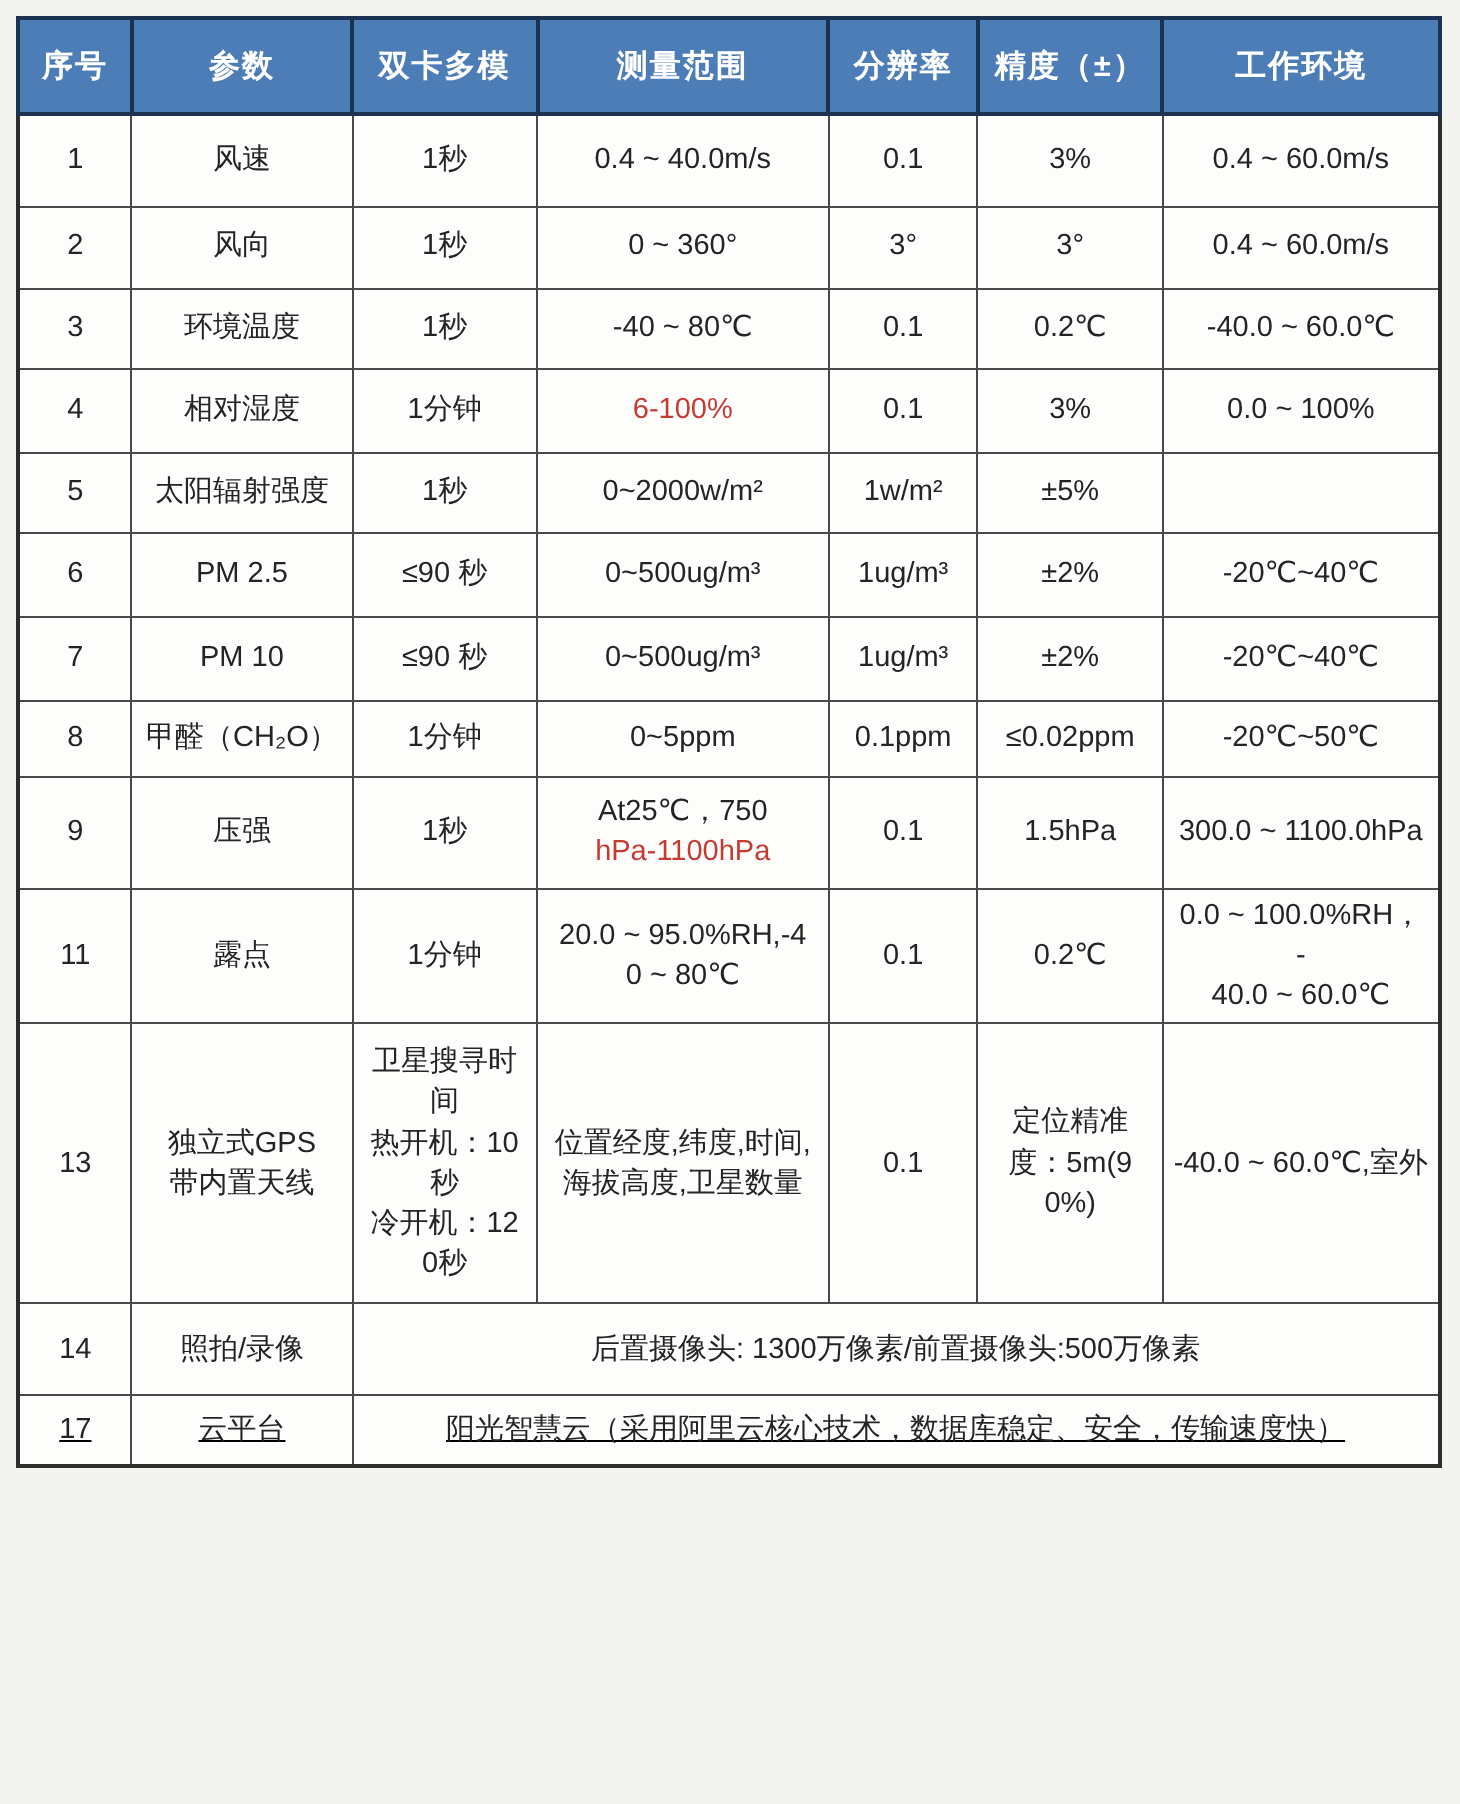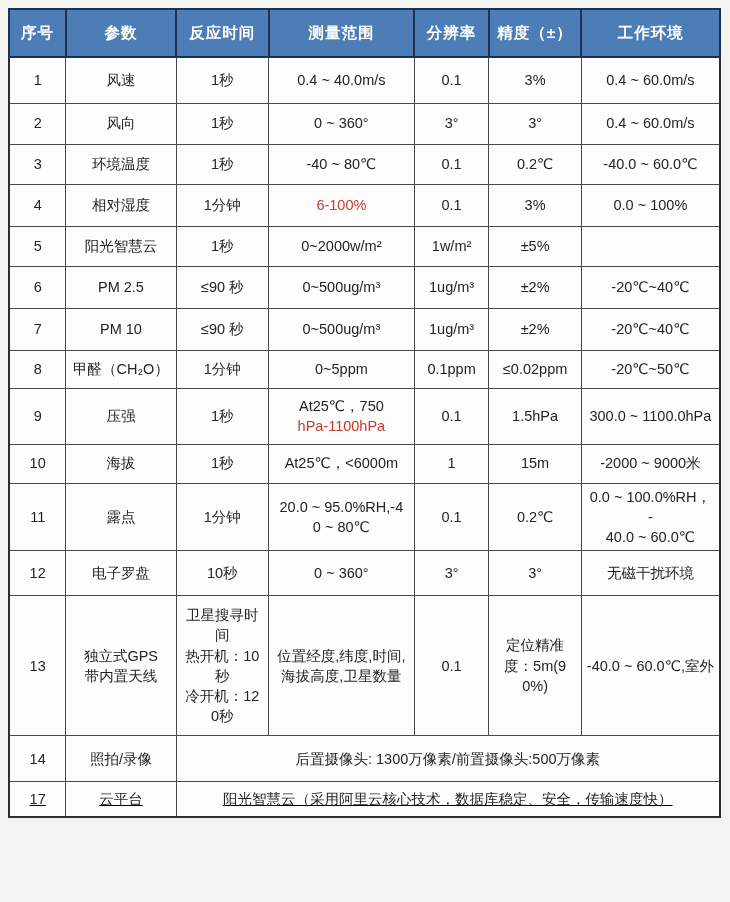--- a/index.html
+++ b/index.html
@@ -59,21 +59,21 @@
       <col style="width:13%">
       <col style="width:20.5%">
       <col style="width:10.5%">
       <col style="width:13%">
       <col style="width:19.5%">
     </colgroup>
     <thead>
       <tr style="height:48px">
         <th>序号</th>
         <th>参数</th>
-        <th>反应时间</th>
+        <th>双卡多模</th>
         <th>测量范围</th>
         <th>分辨率</th>
         <th>精度（±）</th>
         <th>工作环境</th>
       </tr>
     </thead>
     <tbody>
         <tr style="height: 46px;">
           <td>1</td>
           <td>风速</td>
@@ -105,21 +105,21 @@
           <td>4</td>
           <td>相对湿度</td>
           <td>1分钟</td>
           <td><span class="cell-line red-text">6-100%</span></td>
           <td>0.1</td>
           <td>3%</td>
           <td>0.0 ~ 100%</td>
         </tr>
         <tr style="height: 40px;">
           <td>5</td>
-          <td>阳光智慧云</td>
+          <td>太阳辐射强度</td>
           <td>1秒</td>
           <td><span class="cell-line">0~2000w/m²</span></td>
           <td>1w/m²</td>
           <td>±5%</td>
           <td></td>
         </tr>
         <tr style="height: 42px;">
           <td>6</td>
           <td>PM 2.5</td>
           <td>≤90 秒</td>
@@ -148,48 +148,30 @@
         </tr>
         <tr style="height: 56px;">
           <td>9</td>
           <td>压强</td>
           <td>1秒</td>
           <td><span class="cell-line">At25℃，750</span><span class="cell-line red-text">hPa-1100hPa</span></td>
           <td>0.1</td>
           <td>1.5hPa</td>
           <td>300.0 ~ 1100.0hPa</td>
         </tr>
-        <tr style="height: 39px;">
-          <td>10</td>
-          <td>海拔</td>
-          <td>1秒</td>
-          <td><span class="cell-line">At25℃，&lt;6000m</span></td>
-          <td>1</td>
-          <td>15m</td>
-          <td>-2000 ~ 9000米</td>
-        </tr>
         <tr style="height: 56px;">
           <td>11</td>
           <td>露点</td>
           <td>1分钟</td>
           <td><span class="cell-line">20.0 ~ 95.0%RH,-4
 0 ~ 80℃</span></td>
           <td>0.1</td>
           <td>0.2℃</td>
           <td>0.0 ~ 100.0%RH， -
 40.0 ~ 60.0℃</td>
-        </tr>
-        <tr style="height: 45px;">
-          <td>12</td>
-          <td>电子罗盘</td>
-          <td>10秒</td>
-          <td><span class="cell-line">0 ~ 360°</span></td>
-          <td>3°</td>
-          <td>3°</td>
-          <td>无磁干扰环境</td>
         </tr>
         <tr style="height: 140px;">
           <td>13</td>
           <td>独立式GPS
 带内置天线</td>
           <td>卫星搜寻时间
 热开机：10秒
 冷开机：120秒</td>
           <td><span class="cell-line">位置经度,纬度,时间,海拔高度,卫星数量</span></td>
           <td>0.1</td>

